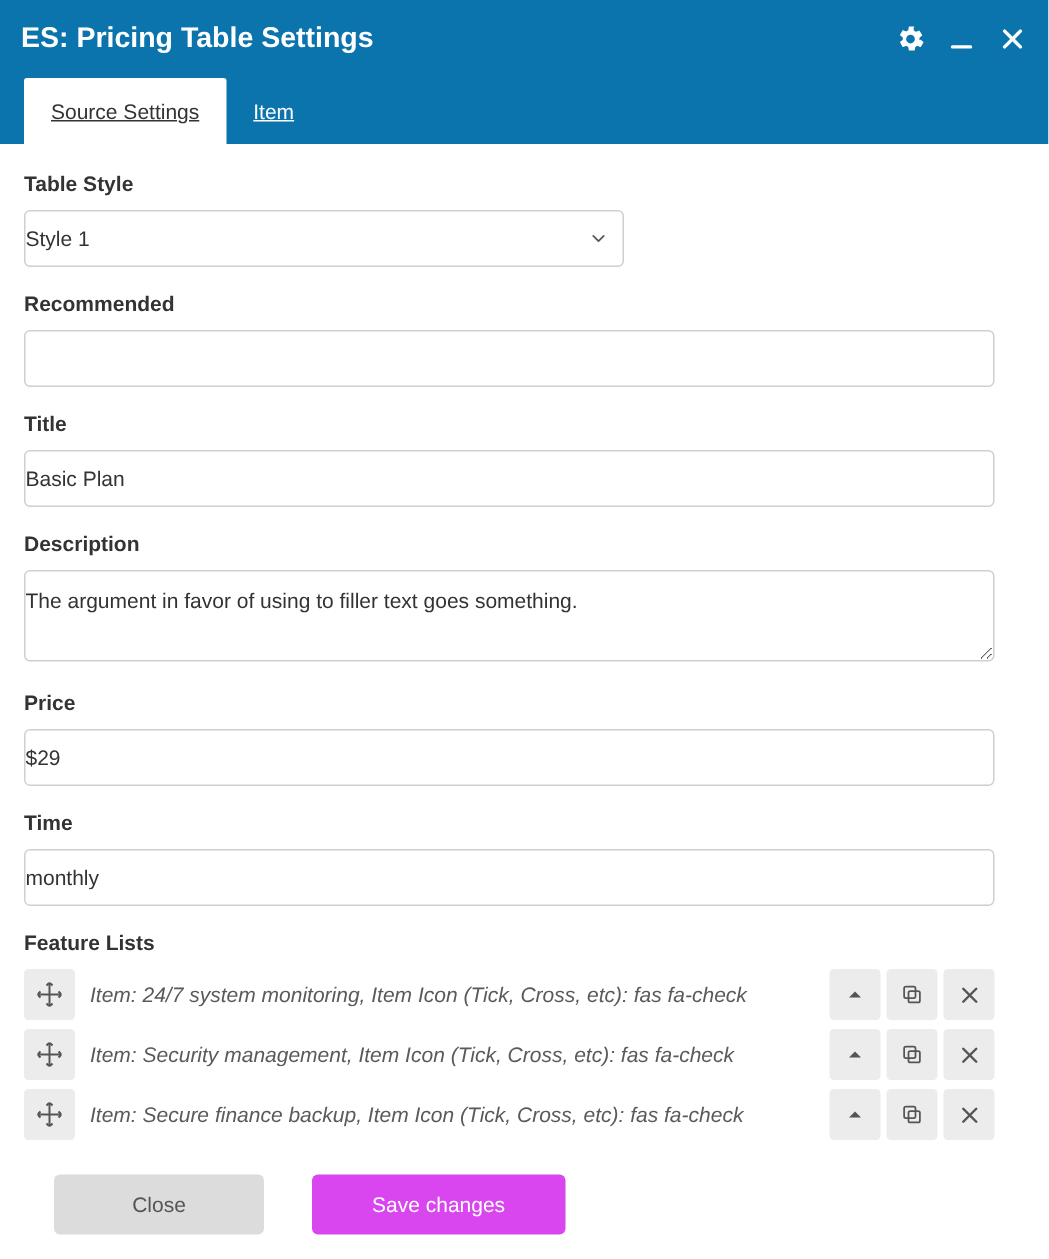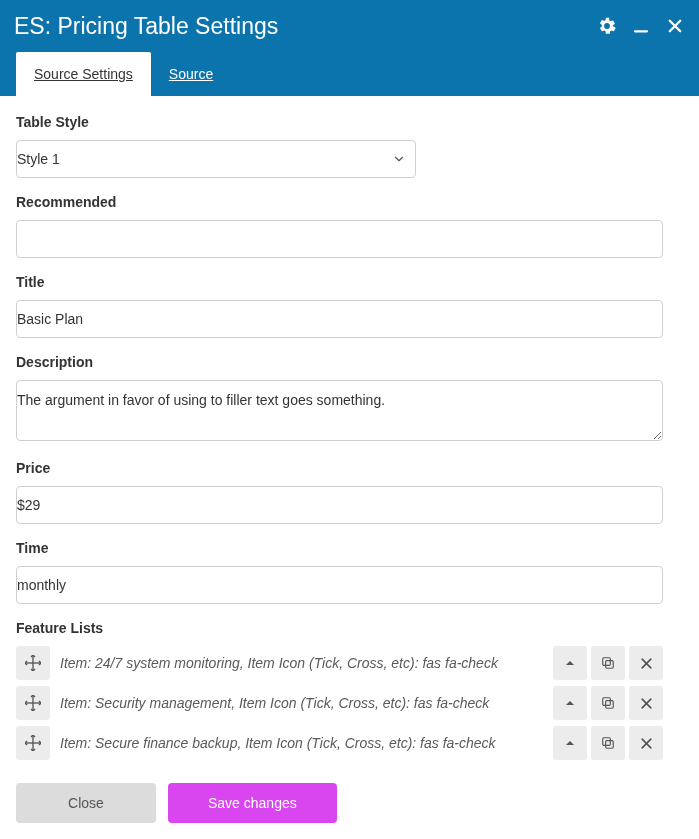--- a/index.html
+++ b/index.html
@@ -21,22 +21,22 @@
     .titlebar {
       background: #0b74ac;
       color: #fff;
       display: flex;
       align-items: center;
       justify-content: space-between;
       padding: 0 14px;
       height: 52px;
     }
     .titlebar-title {
-      font-size: 23px;
-      font-weight: 400;
+      font-size: 19px;
+      font-weight: 700;
     }
     .titlebar-actions {
       display: flex;
       align-items: center;
       gap: 14px;
     }
     .titlebar-actions .icon {
       width: 20px;
       height: 20px;
       display: flex;
@@ -142,20 +142,21 @@
       display: flex;
       gap: 12px;
     }
     .btn {
       border: none;
       border-radius: 4px;
       padding: 12px 40px;
       font-size: 14px;
       cursor: pointer;
       font-family: inherit;
+      margin-left: 20px;
     }
     .btn-close { background: #dcdcdc; color: #555; min-width: 140px;}
     .btn-save { background: #d946ef; color: #fff; min-width: 140px;}
     svg { display: block; }
   </style>
 </head>
 <body>
 
 <div class="window">
   <div class="titlebar">
@@ -175,21 +176,21 @@
         <svg width="18" height="18" viewBox="0 0 24 24">
             <line x1="5" y1="5" x2="19" y2="19" stroke="#fff" stroke-width="3" stroke-linecap="round"></line>
             <line x1="19" y1="5" x2="5" y2="19" stroke="#fff" stroke-width="3" stroke-linecap="round"></line>
           </svg>
       </span>
     </div>
   </div>
 
   <div class="tabs">
     <div class="tab active">Source Settings</div>
-    <div class="tab">Source</div>
+    <div class="tab">Item</div>
   </div>
 
   <div class="content-scroll">
     <div class="form-group">
       <label class="form-label">Table Style</label>
       <div class="select-wrap">
         <select class="form-select">
           <option>Style 1</option>
         </select>
         <span class="select-caret">

